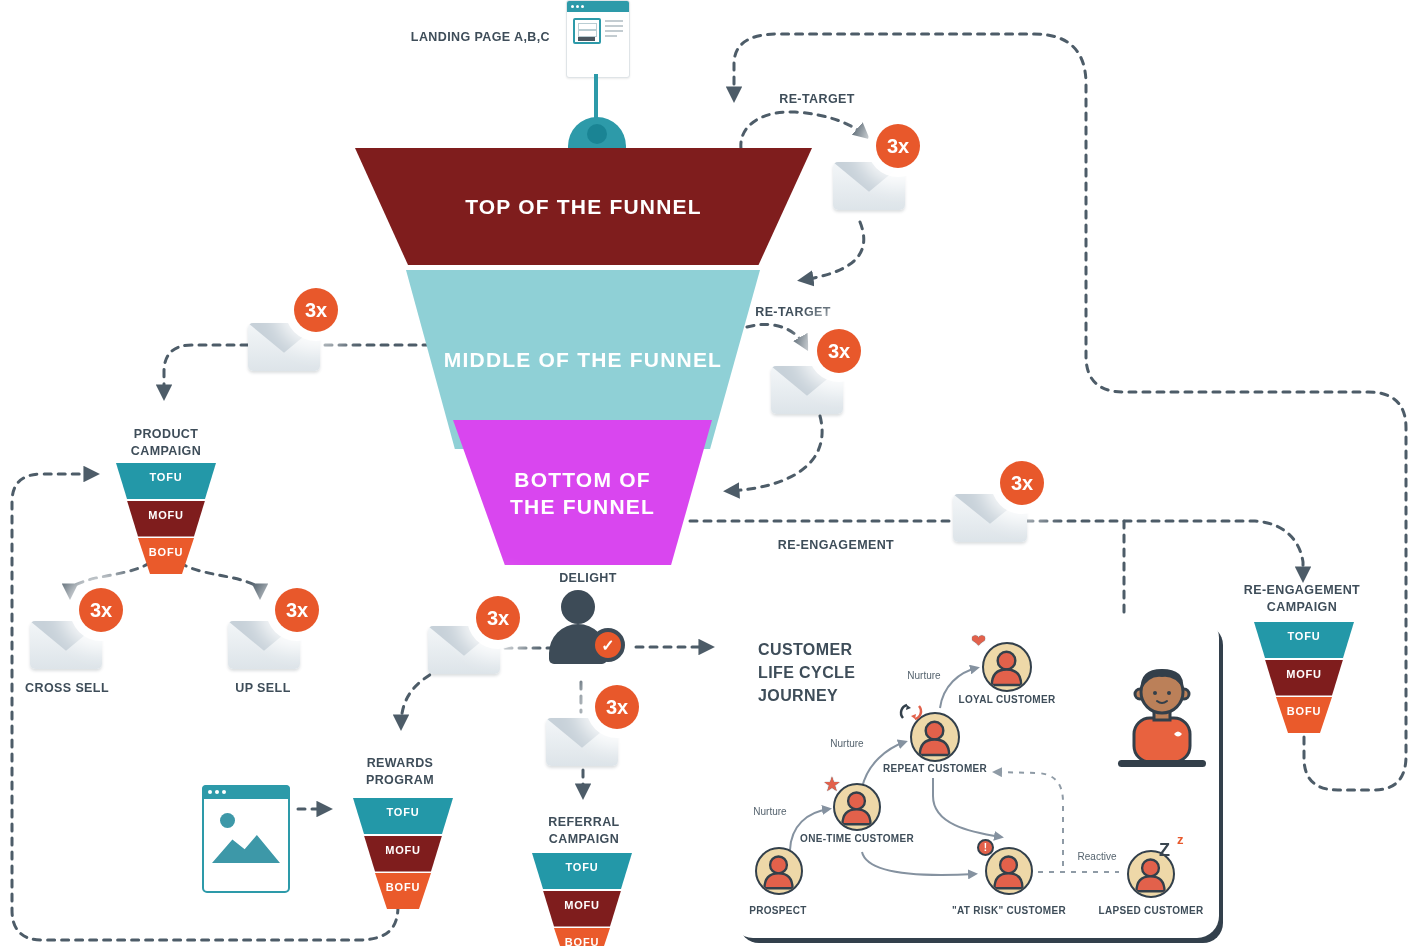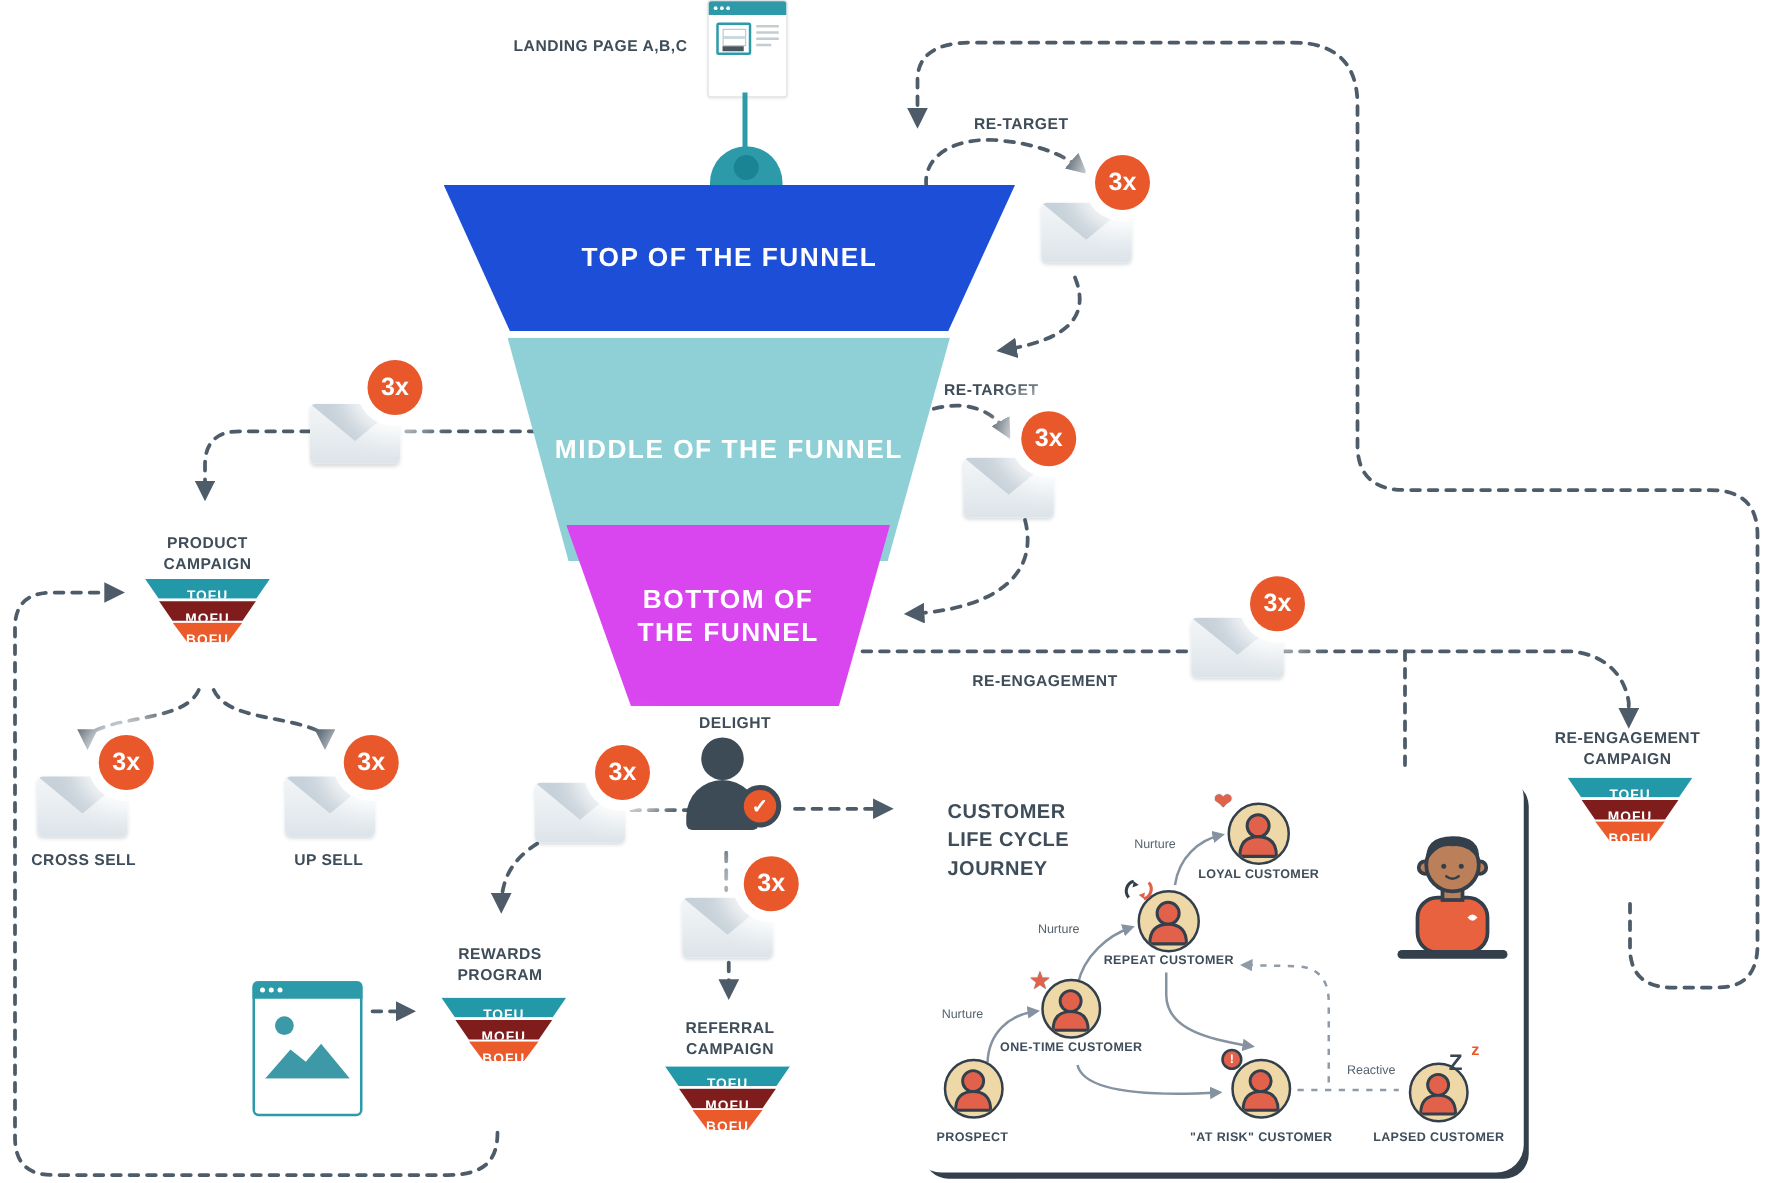--- a/index.html
+++ b/index.html
@@ -9,21 +9,21 @@
   svg.wires{position:absolute;left:0;top:0;pointer-events:none;}
   .dash{fill:none;stroke:#4d5c68;stroke-width:3;stroke-dasharray:7 7;stroke-linecap:round;}
   .heading{position:absolute;font-weight:bold;font-size:12.5px;color:#3e4d59;
            letter-spacing:.4px;text-align:center;line-height:1.35;}
   .heading span{display:block;}
   
   .seg{position:absolute;display:flex;align-items:center;justify-content:center;
        color:#fff;font-weight:bold;font-size:21px;letter-spacing:1.2px;text-align:center;}
   
   .mini{position:absolute;width:100px;}
-  .mini .band{width:100%;height:16px;margin-bottom:1.5px;color:#fff;font-weight:bold;
+  .mini .band{width:100%;height:36px;margin-bottom:1.5px;color:#fff;font-weight:bold;
       font-size:11px;letter-spacing:.8px;text-align:center;line-height:28px;}
   .mini .b1{background:#2398a8;clip-path:polygon(0 0,100% 0,89% 100%,11% 100%);}
   .mini .b2{background:#7f1d1d;clip-path:polygon(11% 0,89% 0,78% 100%,22% 100%);}
   .mini .b3{background:#ea5a2b;clip-path:polygon(22% 0,78% 0,66% 100%,34% 100%);}
   
   .env{position:absolute;width:72px;height:48px;border-radius:5px;
        background:linear-gradient(#f3f6f8,#dde4e9);box-shadow:0 2px 3px rgba(60,75,87,.18);}
   .env::before{content:"";position:absolute;inset:0;border-radius:5px 5px 0 0;
        background:#c7d1d9;clip-path:polygon(0 0,100% 0,50% 62%);}
   
@@ -102,21 +102,21 @@
     <div class="abs" style="left:38px;top:24px;width:18px;height:2px;background:#c3ccd1;"></div>
     <div class="abs" style="left:38px;top:29px;width:18px;height:2px;background:#c3ccd1;"></div>
     <div class="abs" style="left:38px;top:34px;width:12px;height:2px;background:#c3ccd1;"></div>
   </div>
   <div class="heading" style="left:350px;top:29px;width:200px;text-align:right;">LANDING PAGE A,B,C</div>
 
   <div class="abs" style="left:594px;top:74px;width:4px;height:78px;background:#2d9aa9;"></div>
   <div class="abs" style="left:568px;top:117px;width:58px;height:32px;background:#2d9aa9;border-radius:58px 58px 0 0;"></div>
   <div class="abs" style="left:587px;top:124px;width:20px;height:20px;border-radius:50%;background:#1a8494;"></div>
 
-  <div class="seg" style="left:355px;top:148px;width:457px;height:117px;background:#1d4ed8;clip-path:polygon(0 0,100% 0,88.3% 100%,11.6% 100%);">
+  <div class="seg" style="left:355px;top:148px;width:457px;height:117px;background:#7f1d1d;clip-path:polygon(0 0,100% 0,88.3% 100%,11.6% 100%);">
     <span>TOP OF THE FUNNEL</span>
   </div>
   <div class="seg" style="left:406px;top:270px;width:354px;height:179px;background:#8fd0d6;clip-path:polygon(0 0,100% 0,85.9% 100%,13.8% 100%);">
     <span>MIDDLE OF THE FUNNEL</span>
   </div>
   <div class="seg" style="left:453px;top:420px;width:259px;height:145px;background:#d946ef;clip-path:polygon(0 0,100% 0,84.2% 100%,20% 100%);flex-direction:column;line-height:27px;">
     <span>BOTTOM OF</span>
     <span>THE FUNNEL</span>
   </div>
 

